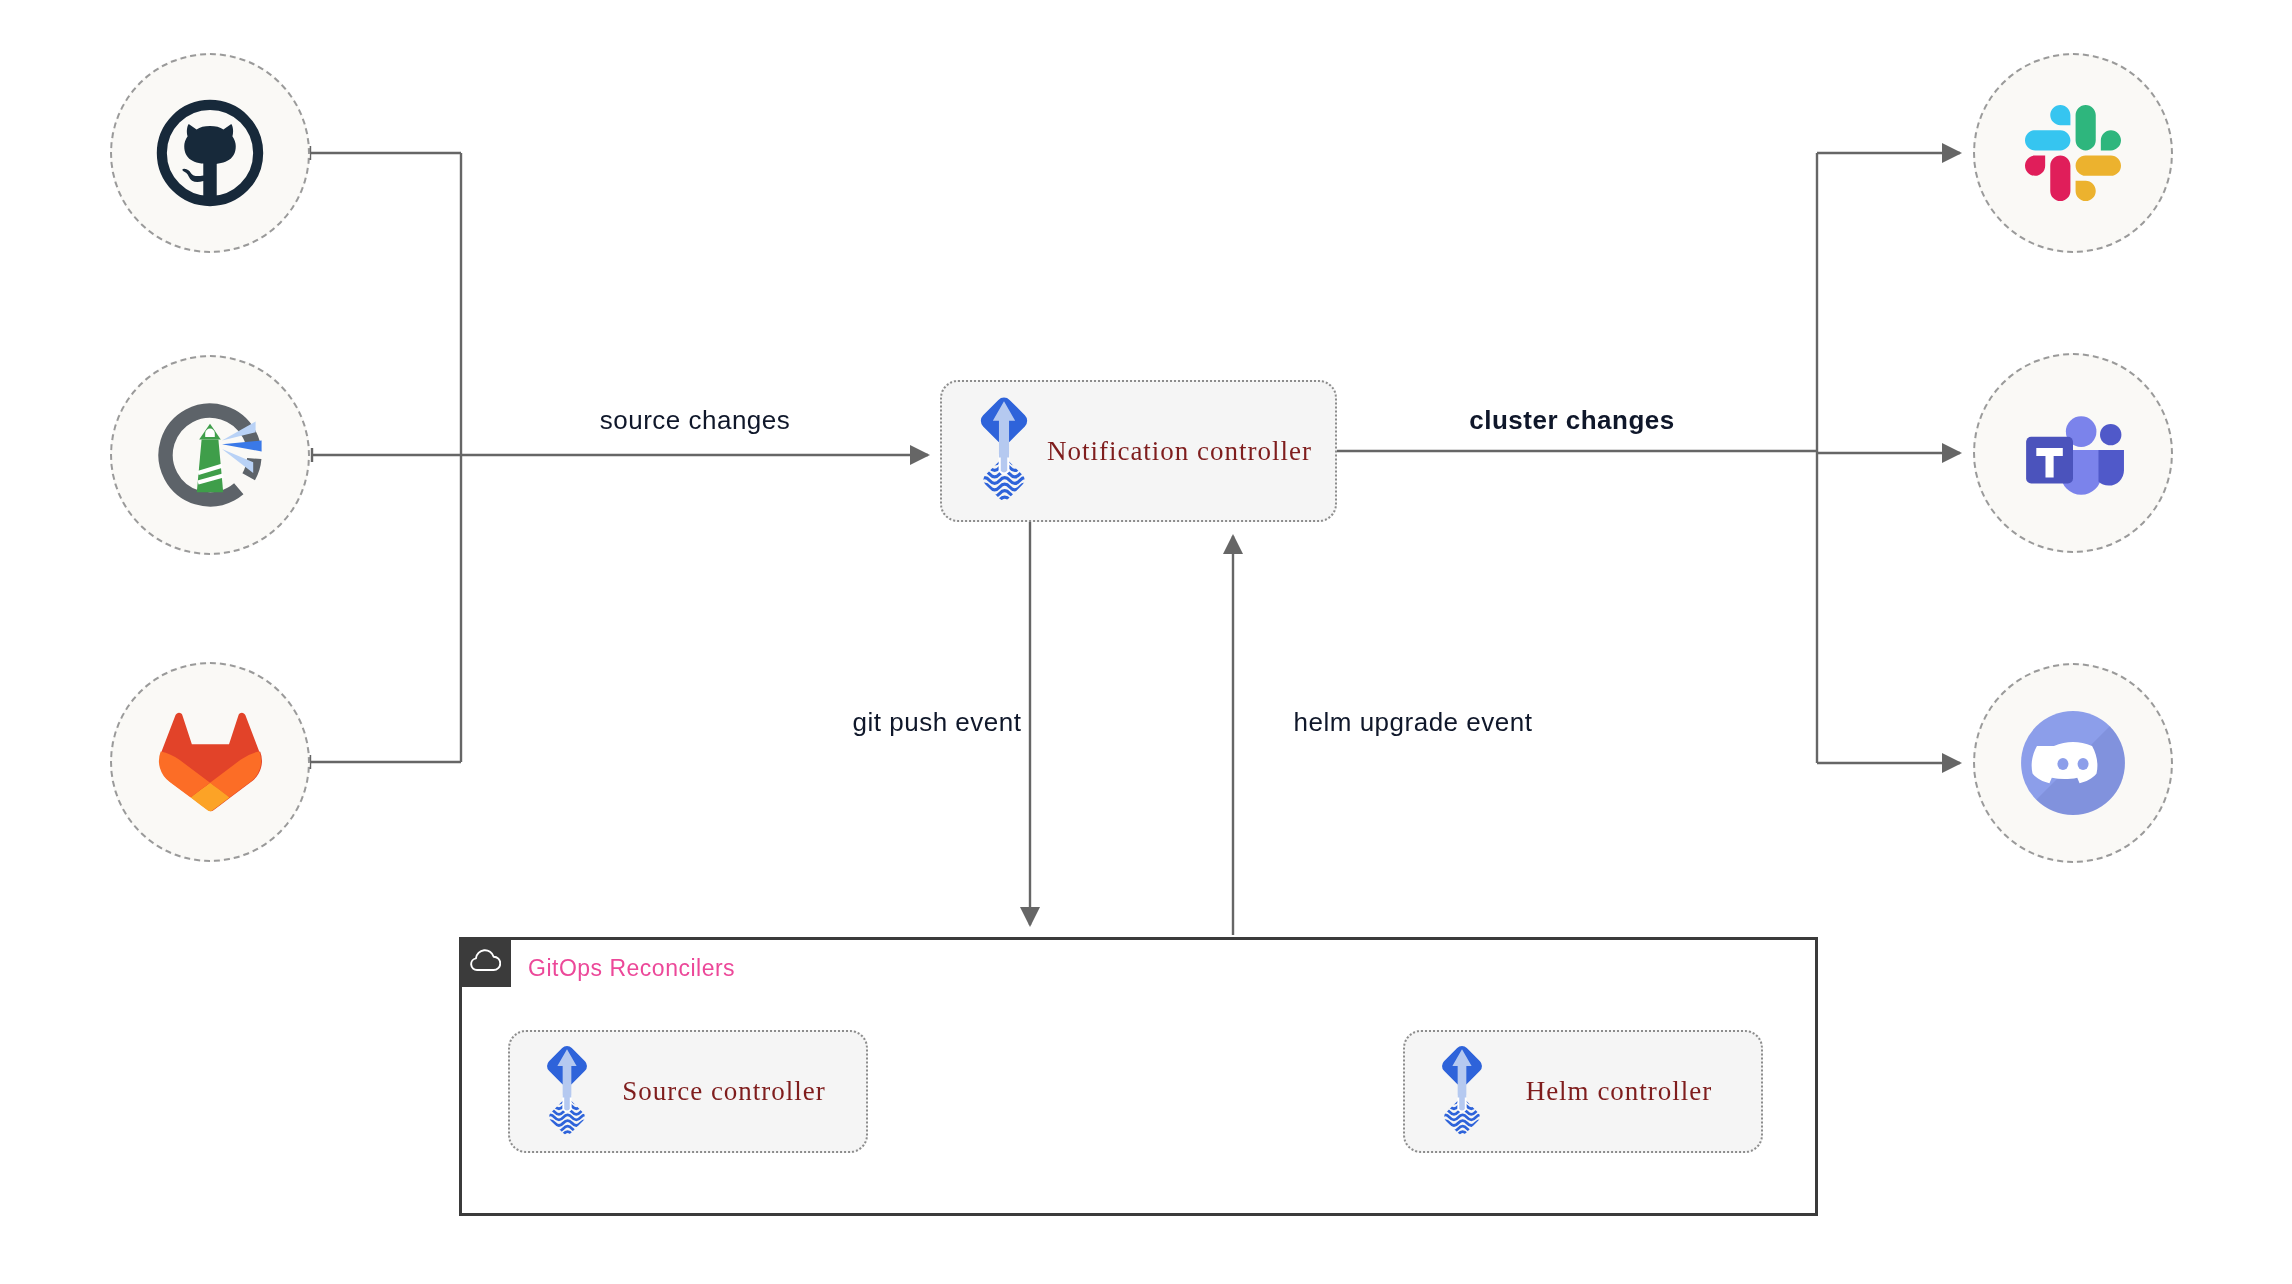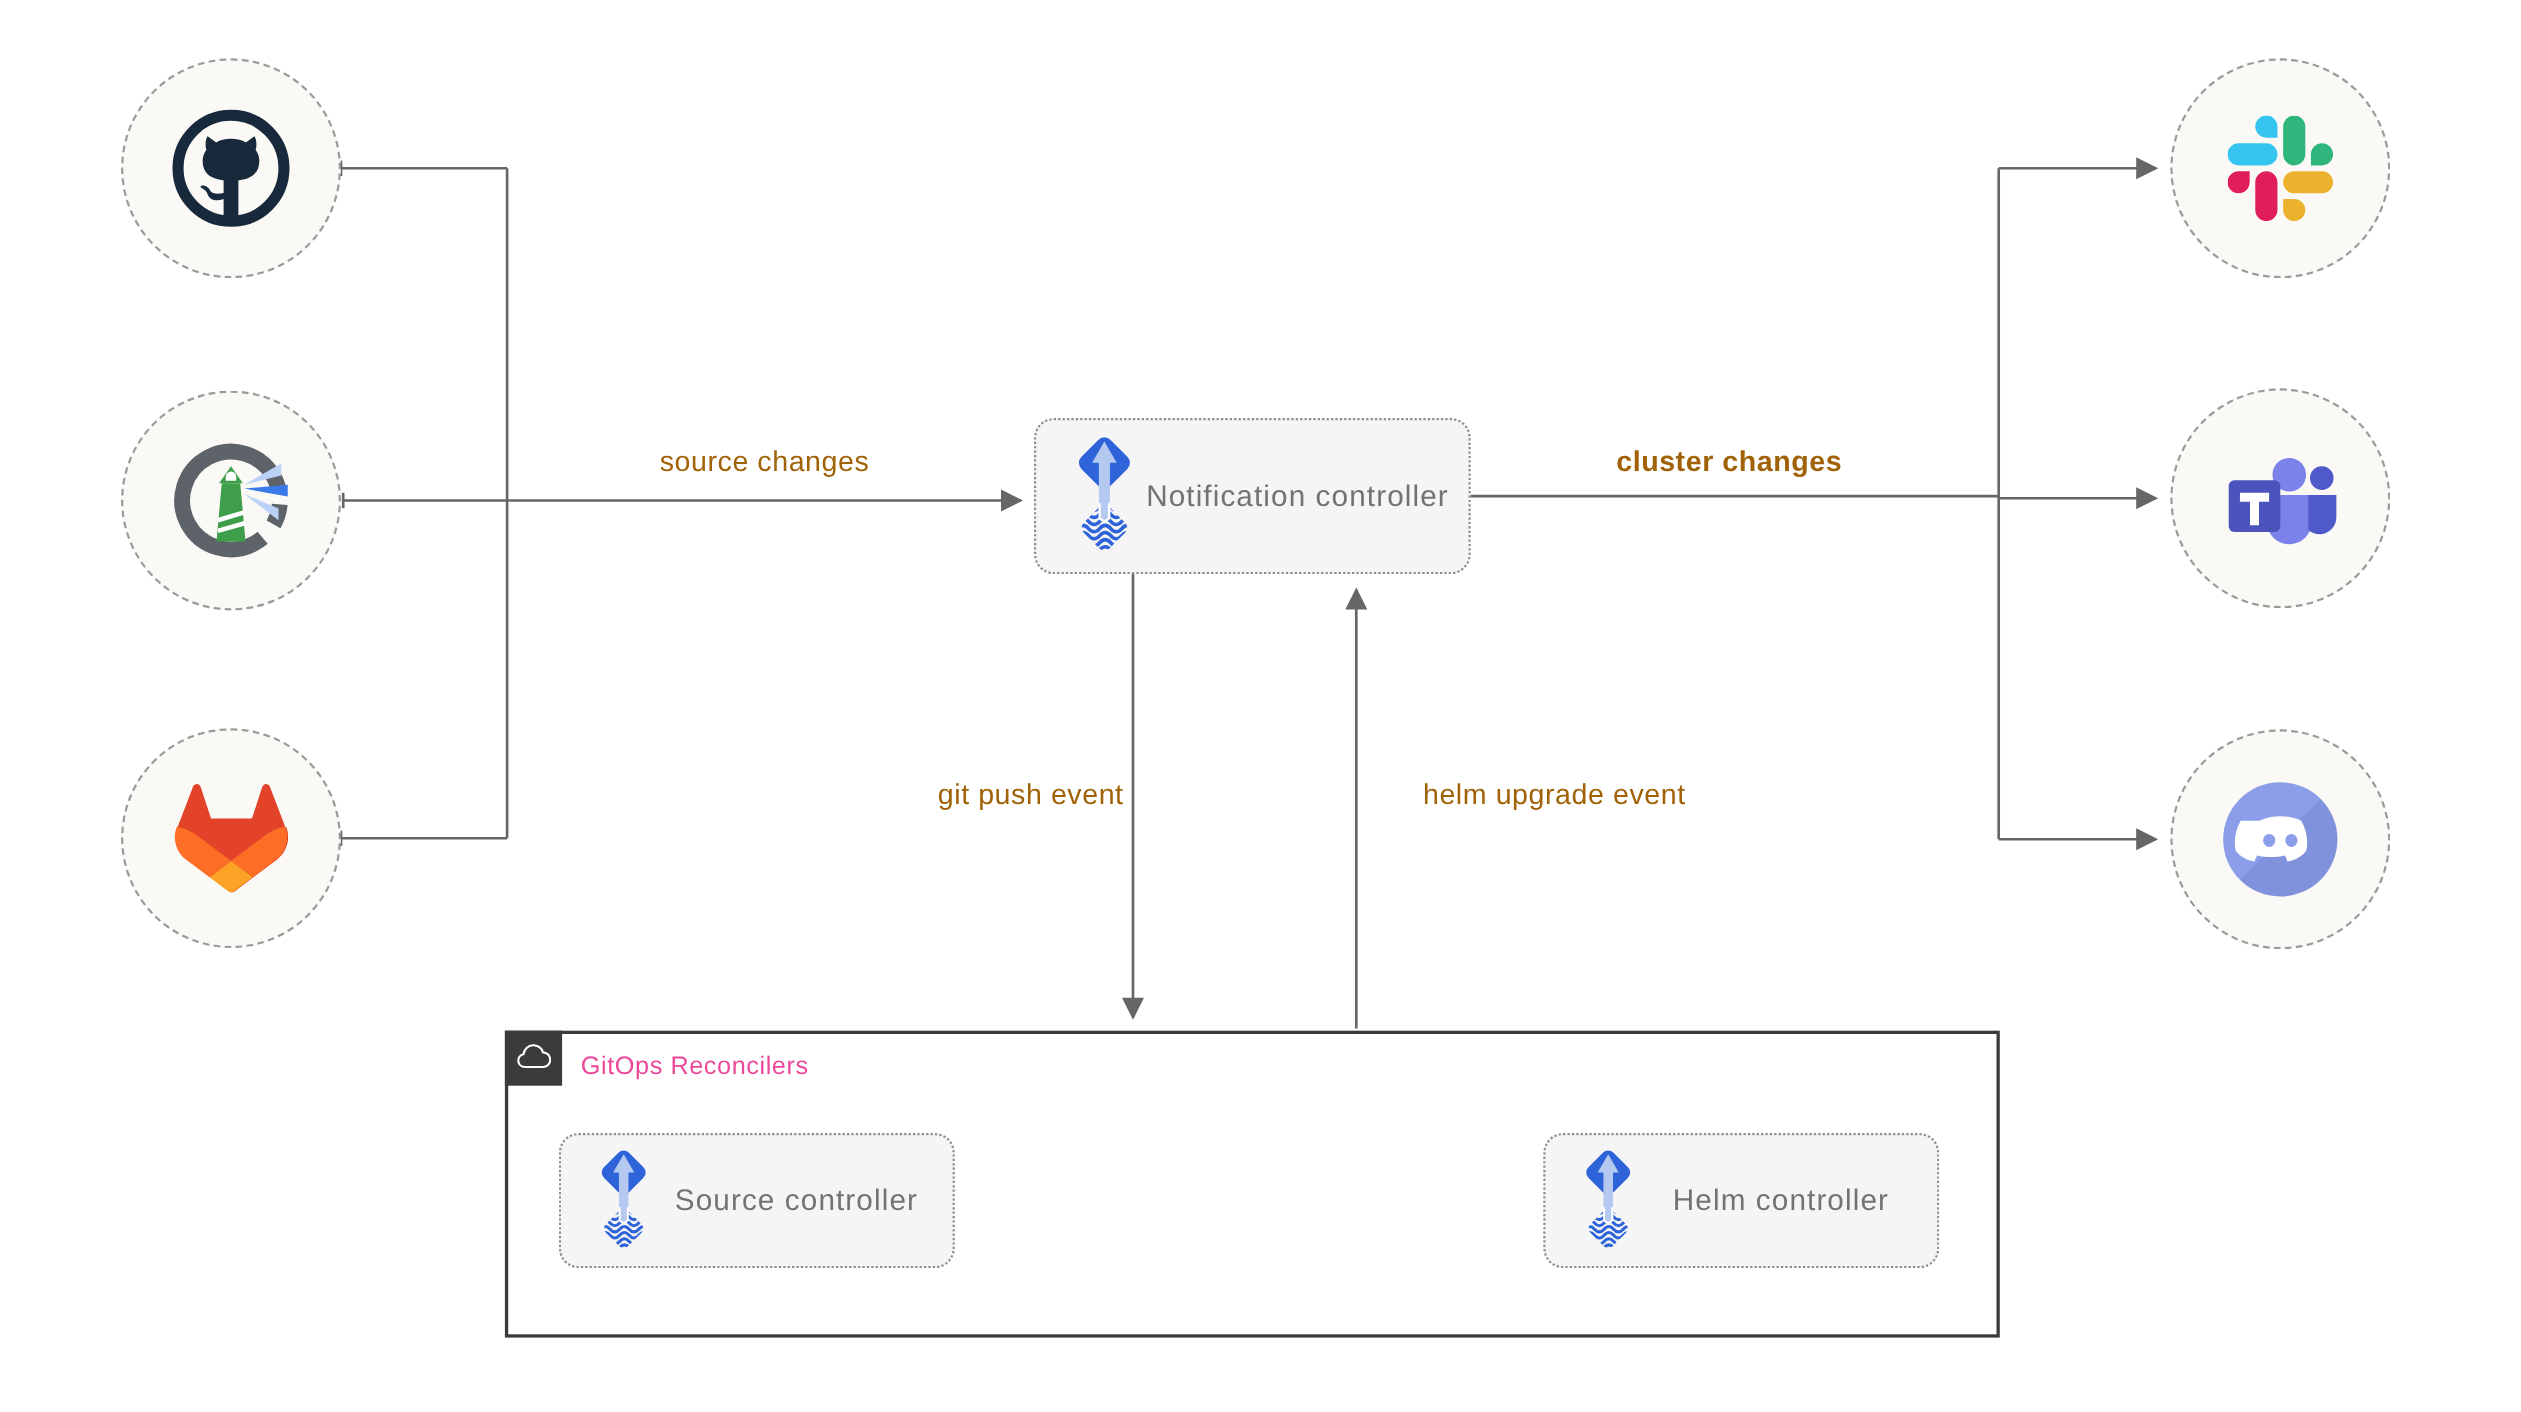--- a/index.html
+++ b/index.html
@@ -12,25 +12,25 @@
     position:absolute;width:200px;height:200px;border-radius:50%;
     border:2px dashed #9a9a9a;background:#faf9f6;
     display:flex;align-items:center;justify-content:center;box-sizing:border-box;
   }
   .ctrl-box{
     position:absolute;background:#f5f5f5;border:2px dotted #8c8c8c;border-radius:18px;
     display:flex;align-items:center;box-sizing:border-box;
   }
   .ctrl-box .flux{margin-left:26px;flex:0 0 auto;}
   .node-label{
-    flex:1;text-align:center;color:#737373;font-size:27px;line-height:33px;
-    letter-spacing:1px;padding-right:16px;white-space:pre-line;
+    flex:1;text-align:center;color:#7f1d1d;font-size:27px;line-height:33px;
+    letter-spacing:1px;padding-right:16px;white-space:pre-line;font-family:Liberation Serif, serif;
   }
   .edge-label{
-    position:absolute;transform:translate(-50%,-50%);font-size:26px;color:#a16207;
+    position:absolute;transform:translate(-50%,-50%);font-size:26px;color:#0f172a;
     letter-spacing:0.5px;white-space:nowrap;background:#ffffff;padding:0 4px;
   }
   .group-box{
     position:absolute;left:459px;top:937px;width:1359px;height:279px;
     border:3px solid #3b3b3b;background:#ffffff;box-sizing:border-box;
   }
   .group-tab{
     position:absolute;left:-3px;top:-3px;width:52px;height:50px;background:#3b3b3b;
     display:flex;align-items:center;justify-content:center;
   }

